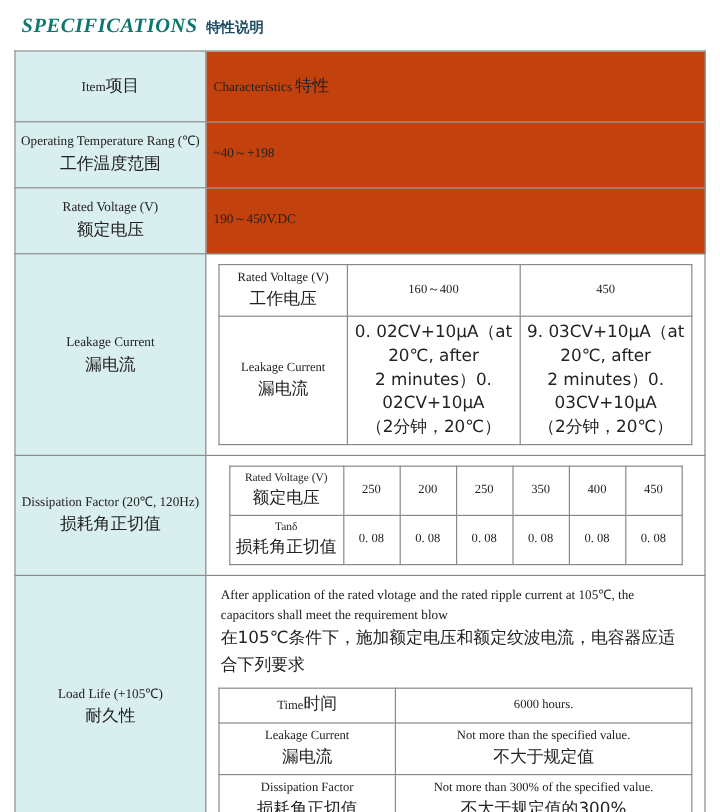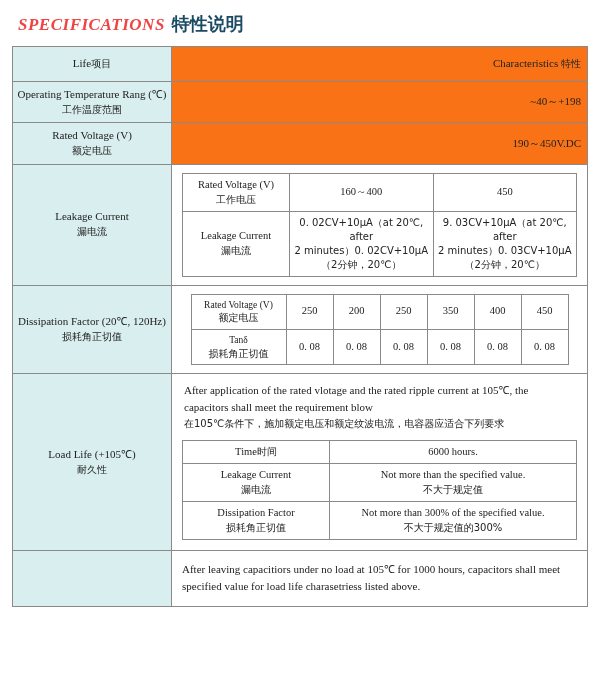--- a/index.html
+++ b/index.html
@@ -25,26 +25,26 @@
     align-items: baseline;
     gap: 7px;
     padding: 12px 0 10px 6px;
   }
   .title-en {
     font-family: "Liberation Serif", serif;
     font-style: italic;
     font-weight: bold;
     font-size: 17px;
     letter-spacing: 0.5px;
-    color: #ef4444;
+    color: #0f766e;
   }
   .title-cn {
     font-family: "DejaVu Sans", sans-serif;
     font-weight: bold;
-    font-size: 18px;
+    font-size: 12px;
     color: #1b4a63;
   }
   table {
     border-collapse: collapse;
     width: 576px;
     table-layout: fixed;
   }
   .main-table {
     border: 1px solid #8a8a8a;
   }
@@ -54,35 +54,35 @@
   }
   .lbl {
     background: #d9eeee;
     text-align: center;
     font-size: 11px;
     line-height: 1.45;
     padding: 5px 4px;
     width: 150px;
   }
   .val {
-    background: #f97316;
-    text-align: right;
+    background: #c2410c;
+    text-align: left;
     font-size: 11px;
     line-height: 1.45;
-    padding: 9px 6px;
+    padding: 19px 6px;
   }
   .val-white {
     background: #ffffff;
     padding: 7px 8px;
     font-size: 11px;
     line-height: 1.5;
   }
   .cn {
     font-family: "DejaVu Sans", sans-serif;
-    font-size: 10px;
+    font-size: 14px;
   }
   .en {
     font-family: "Liberation Serif", serif;
   }
   .sub-table {
     border-collapse: collapse;
     width: 100%;
     margin: 0 auto;
   }
   .sub-table td {
@@ -117,21 +117,21 @@
   <div class="title-row">
     <span class="title-en">SPECIFICATIONS</span>
     <span class="title-cn">特性说明</span>
   </div>
 
   <table class="main-table">
     <tbody>
 
       <tr>
         <td class="lbl">
-          <span class="en">Life</span><span class="cn">项目</span>
+          <span class="en">Item</span><span class="cn">项目</span>
         </td>
         <td class="val">
           <span class="en">Characteristics</span>
           <span class="cn">特性</span>
         </td>
       </tr>
 
       <tr>
         <td class="lbl">
           <div class="en">Operating  Temperature  Rang (℃)</div>

